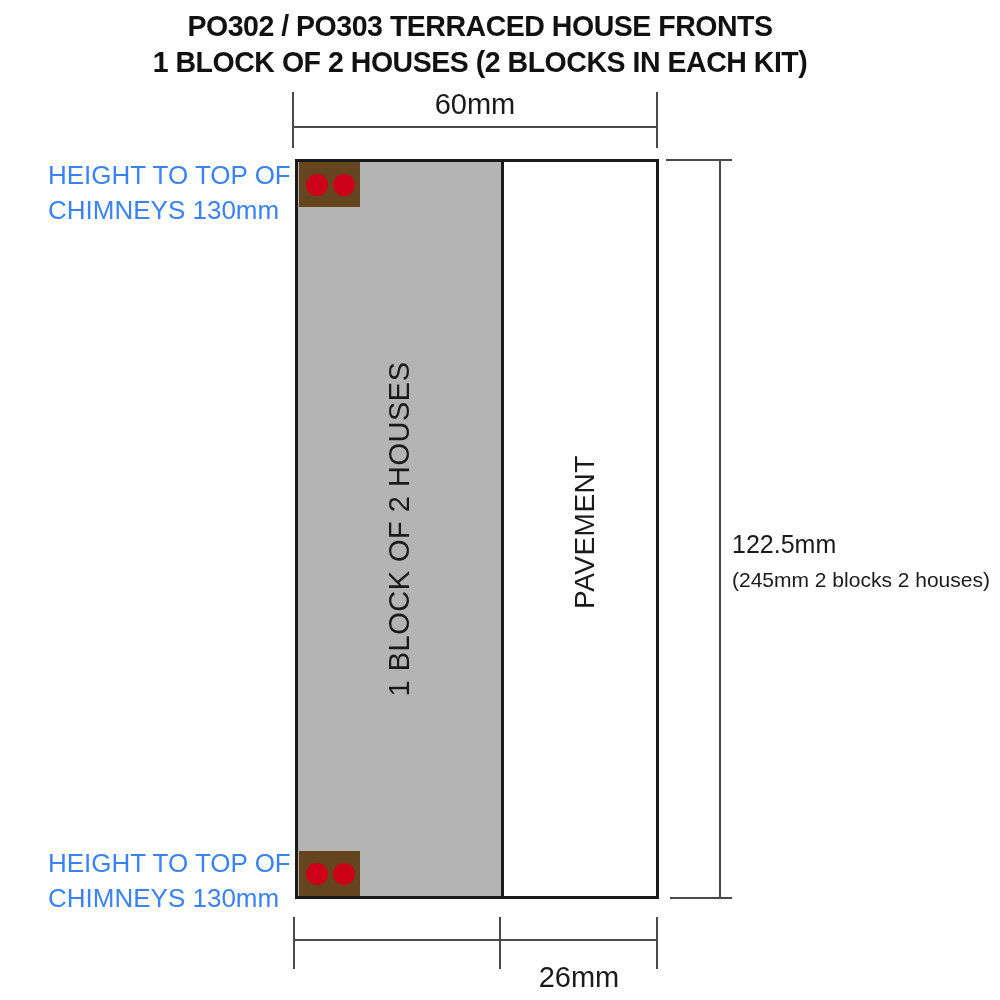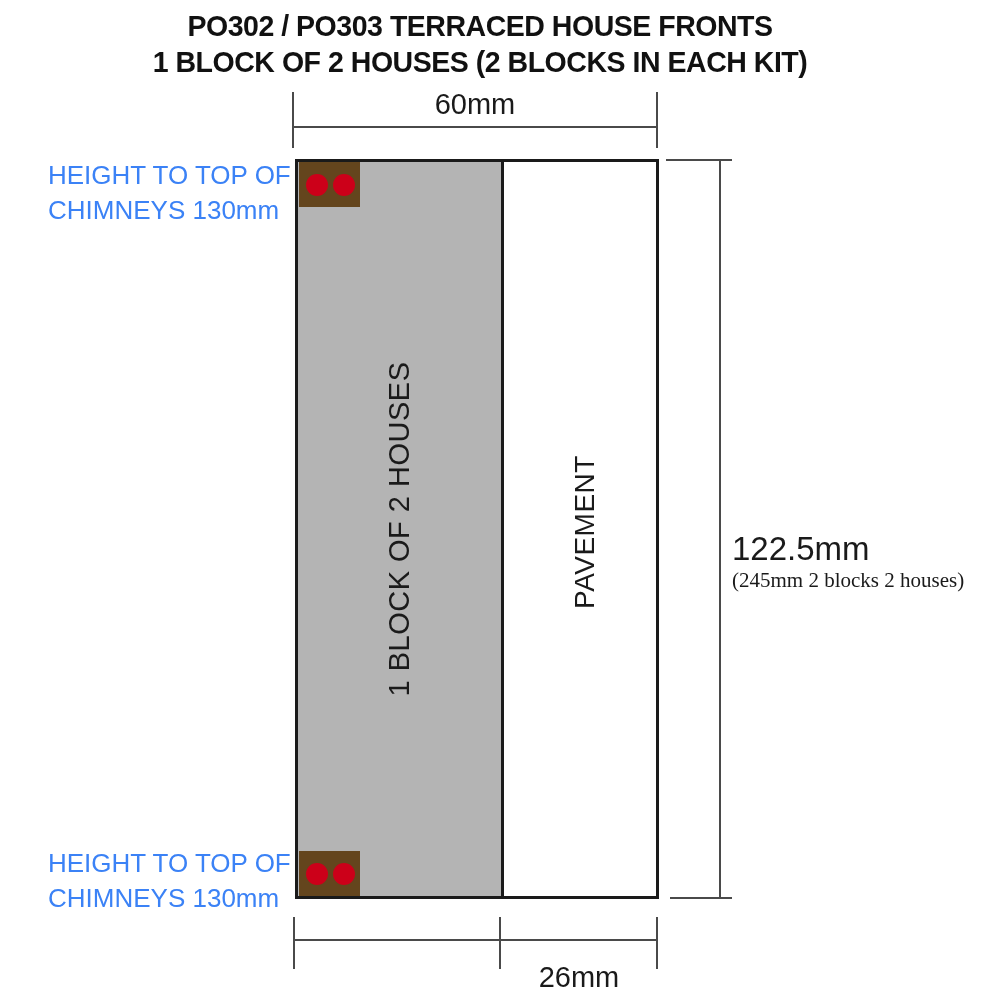--- a/index.html
+++ b/index.html
@@ -95,22 +95,22 @@
   .dim-text.center{ text-align:center; }
   
   .tick-top-left{ left:292px; top:92px; width:2px; height:56px; }
   .tick-top-right{ left:656px; top:92px; width:2px; height:56px; }
   .hline-top{ left:292px; top:126px; width:366px; height:2px; }
   .label-60{ left:292px; top:88px; width:366px; }
   
   .tick-right-top{ left:666px; top:159px; width:66px; height:2px; }
   .tick-right-bottom{ left:670px; top:897px; width:62px; height:2px; }
   .vline-right{ left:719px; top:159px; width:2px; height:740px; }
-  .label-1225{ left:732px; top:530px; font-size:33px;text-align:right; }
-  .label-1225-note{ left:732px; top:568px; font-size:21px;font-family:Liberation Serif, serif; }
+  .label-1225{ left:732px; top:530px; font-size:25px;text-align:right; }
+  .label-1225-note{ left:732px; top:568px; font-size:21px; }
   
   .tick-bot-left{ left:293px; top:917px; width:2px; height:52px; }
   .tick-bot-mid{ left:499px; top:917px; width:2px; height:52px; }
   .tick-bot-right{ left:656px; top:917px; width:2px; height:52px; }
   .hline-bottom{ left:293px; top:939px; width:365px; height:2px; }
   .label-34{ left:294px; top:946px; width:206px; }
   .label-26{ left:500px; top:946px; width:158px;margin-top:15px; }
   
   .chimney-note{
     position:absolute;

